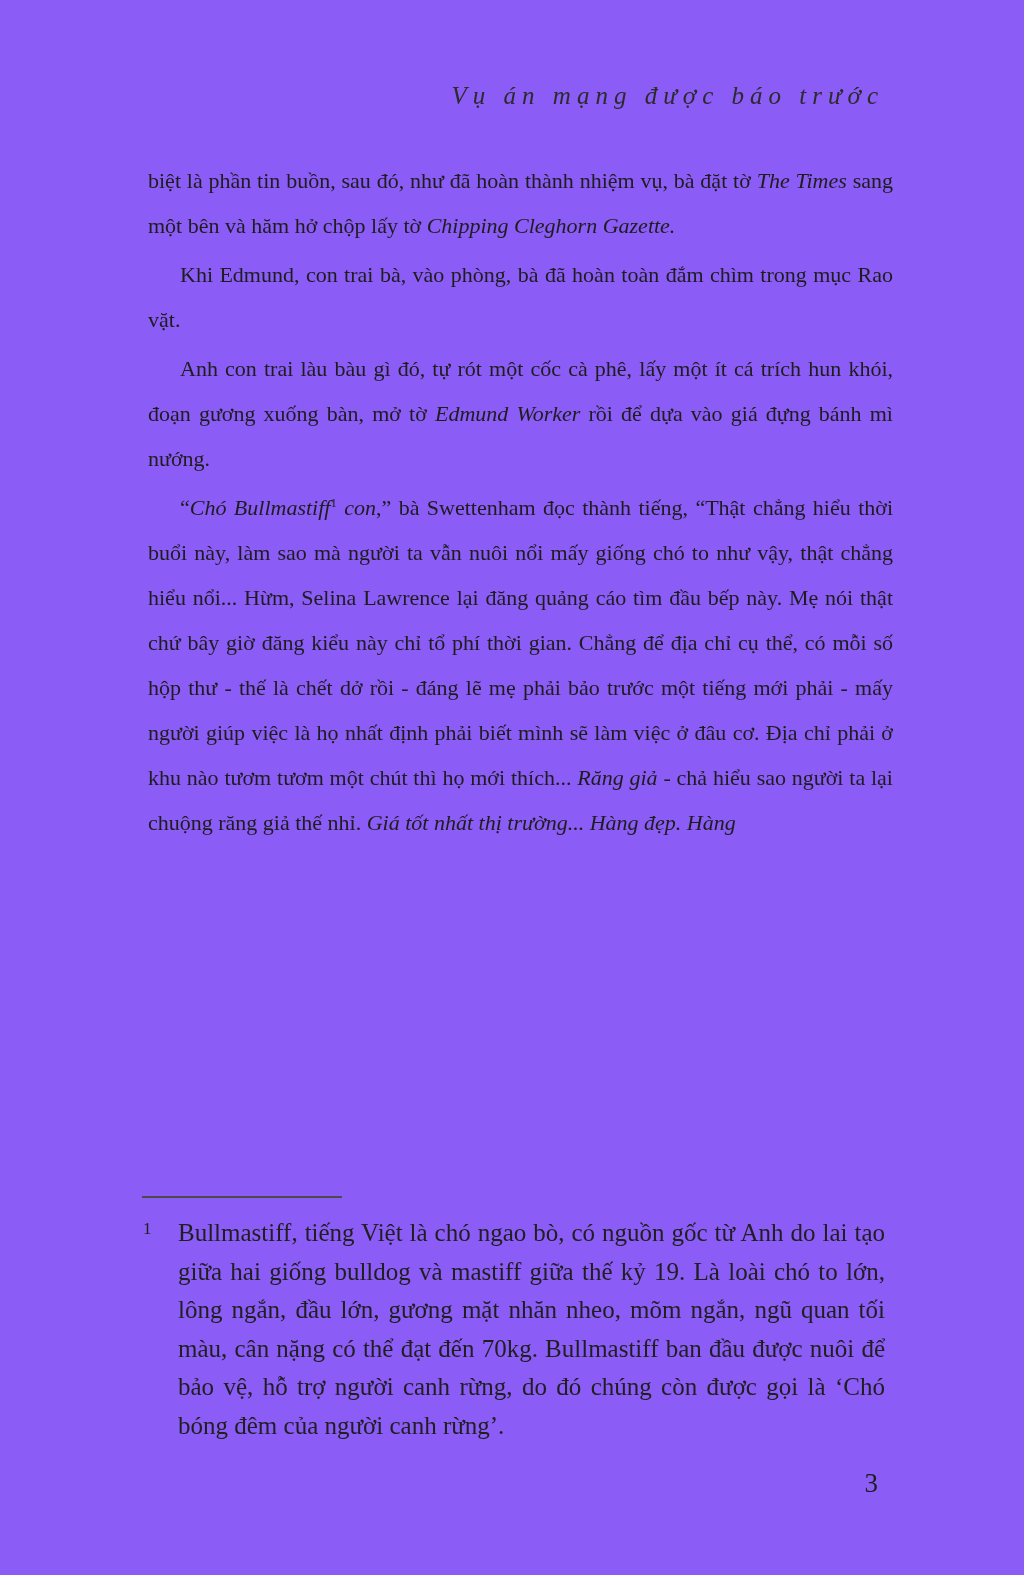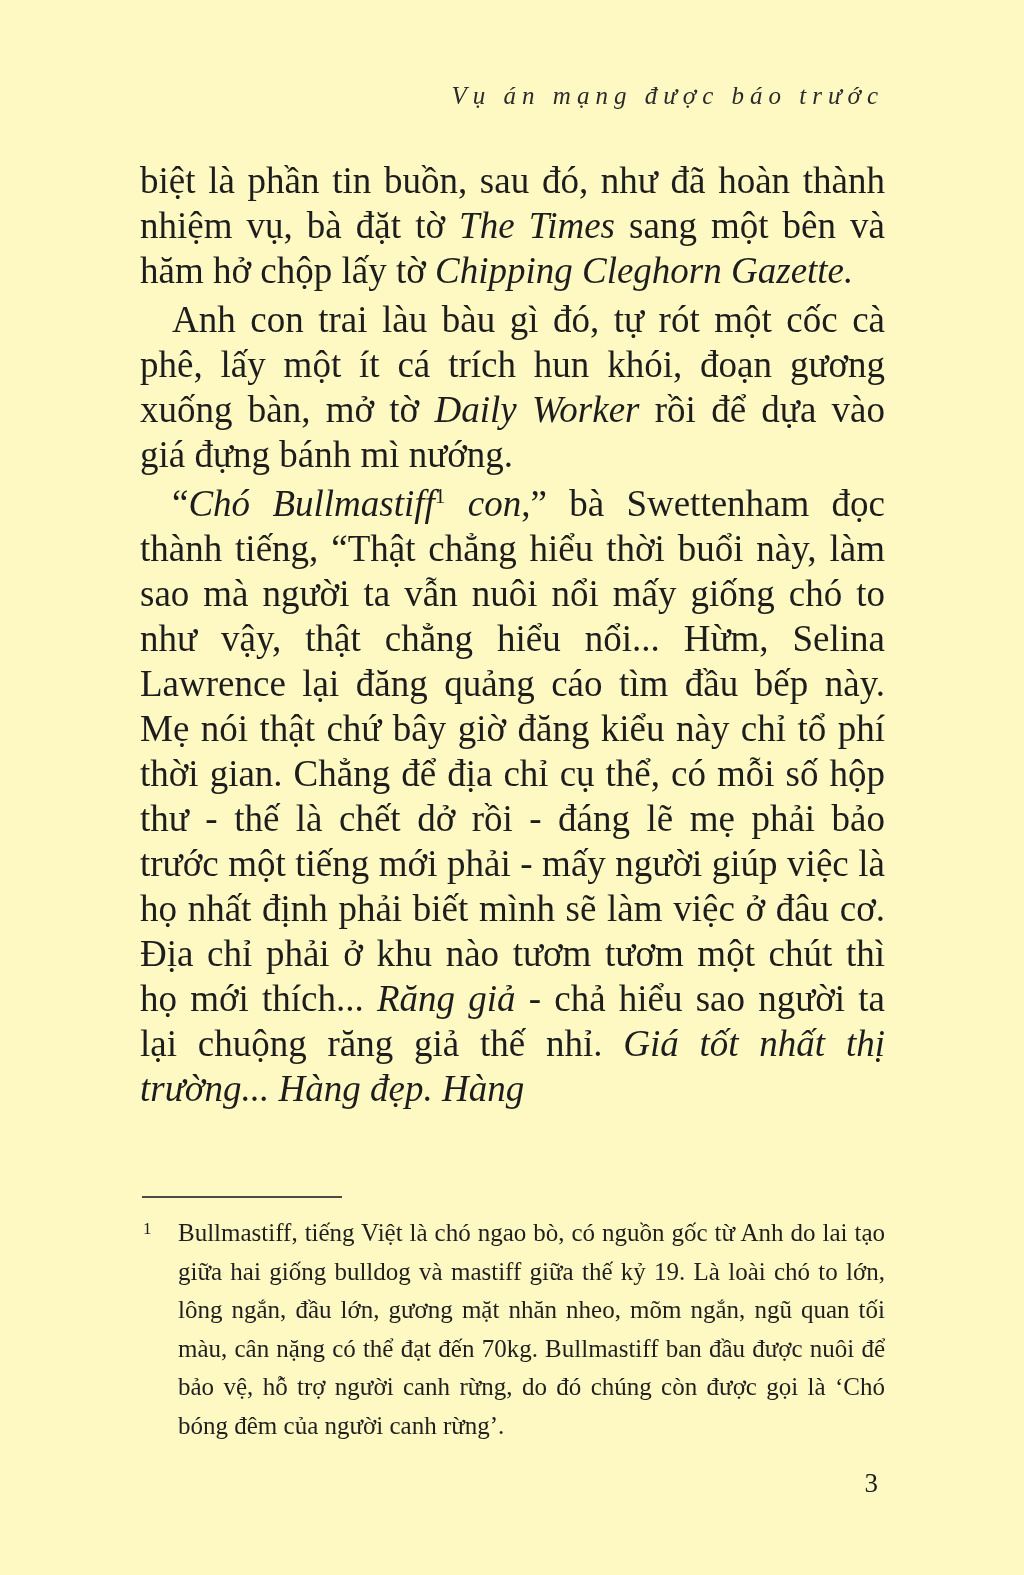--- a/index.html
+++ b/index.html
@@ -4,41 +4,41 @@
 <style>
   html, body {
     margin: 0;
     padding: 0;
     background: #ffffff;
   }
   .page {
     position: relative;
     width: 1024px;
     height: 1575px;
-    background: #fef9c3;
+    background: #8b5cf6;
     font-family: "Liberation Serif", "DejaVu Serif", serif;
     color: #1d1d1d;
     overflow: hidden;
   }
   .running-head {
     position: absolute;
     top: 82px;
     right: 140px;
     font-style: italic;
     font-size: 25px;
     letter-spacing: 6px;
     color: #2b2b2b;
     white-space: nowrap;
   }
   .body-text {
     position: absolute;
-    left: 140px;
+    left: 148px;
     top: 158px;
     width: 745px;
-    font-size: 37px;
+    font-size: 22px;
     line-height: 45px;
     text-align: justify;
     color: #1d1d1d;
   }
   .body-text p {
     margin: 0 0 4px 0;
     text-indent: 32px;
   }
   .body-text p.no-indent {
     text-indent: 0;
@@ -86,21 +86,22 @@
 </style>
 </head>
 <body>
 
 <div class="page">
 
   <div class="running-head">Vụ án mạng được báo trước</div>
 
   <div class="body-text">
       <p class="no-indent"><span>biệt là phần tin buồn, sau đó, như đã hoàn thành nhiệm vụ, bà đặt tờ </span><span class="it">The Times</span><span> sang một bên và hăm hở chộp lấy tờ </span><span class="it">Chipping Cleghorn Gazette.</span></p>
-      <p><span>Anh con trai làu bàu gì đó, tự rót một cốc cà phê, lấy một ít cá trích hun khói, đoạn gương xuống bàn, mở tờ </span><span class="it">Daily Worker</span><span> rồi để dựa vào giá đựng bánh mì nướng.</span></p>
+      <p><span>Khi Edmund, con trai bà, vào phòng, bà đã hoàn toàn đắm chìm trong mục Rao vặt.</span></p>
+      <p><span>Anh con trai làu bàu gì đó, tự rót một cốc cà phê, lấy một ít cá trích hun khói, đoạn gương xuống bàn, mở tờ </span><span class="it">Edmund Worker</span><span> rồi để dựa vào giá đựng bánh mì nướng.</span></p>
       <p><span>“</span><span class="it">Chó Bullmastiff</span><sup class="fn-ref">1</sup><span class="it"> con</span><span>,” bà Swettenham đọc thành tiếng, “Thật chẳng hiểu thời buổi này, làm sao mà người ta vẫn nuôi nổi mấy giống chó to như vậy, thật chẳng hiểu nổi... Hừm, Selina Lawrence lại đăng quảng cáo tìm đầu bếp này. Mẹ nói thật chứ bây giờ đăng kiểu này chỉ tổ phí thời gian. Chẳng để địa chỉ cụ thể, có mỗi số hộp thư - thế là chết dở rồi - đáng lẽ mẹ phải bảo trước một tiếng mới phải - mấy người giúp việc là họ nhất định phải biết mình sẽ làm việc ở đâu cơ. Địa chỉ phải ở khu nào tươm tươm một chút thì họ mới thích... </span><span class="it">Răng giả</span><span> - chả hiểu sao người ta lại chuộng răng giả thế nhỉ. </span><span class="it">Giá tốt nhất thị trường... Hàng đẹp. Hàng</span></p>
     </div>
 
   <div class="footnote-area">
     <div class="footnote-rule"></div>
     <div class="footnote">
       <span class="footnote-marker">1</span>
       <span>Bullmastiff, tiếng Việt là chó ngao bò, có nguồn gốc từ Anh do lai tạo giữa hai giống bulldog và mastiff giữa thế kỷ 19. Là loài chó to lớn, lông ngắn, đầu lớn, gương mặt nhăn nheo, mõm ngắn, ngũ quan tối màu, cân nặng có thể đạt đến 70kg. Bullmastiff ban đầu được nuôi để bảo vệ, hỗ trợ người canh rừng, do đó chúng còn được gọi là ‘Chó bóng đêm của người canh rừng’.</span>
     </div>
   </div>

